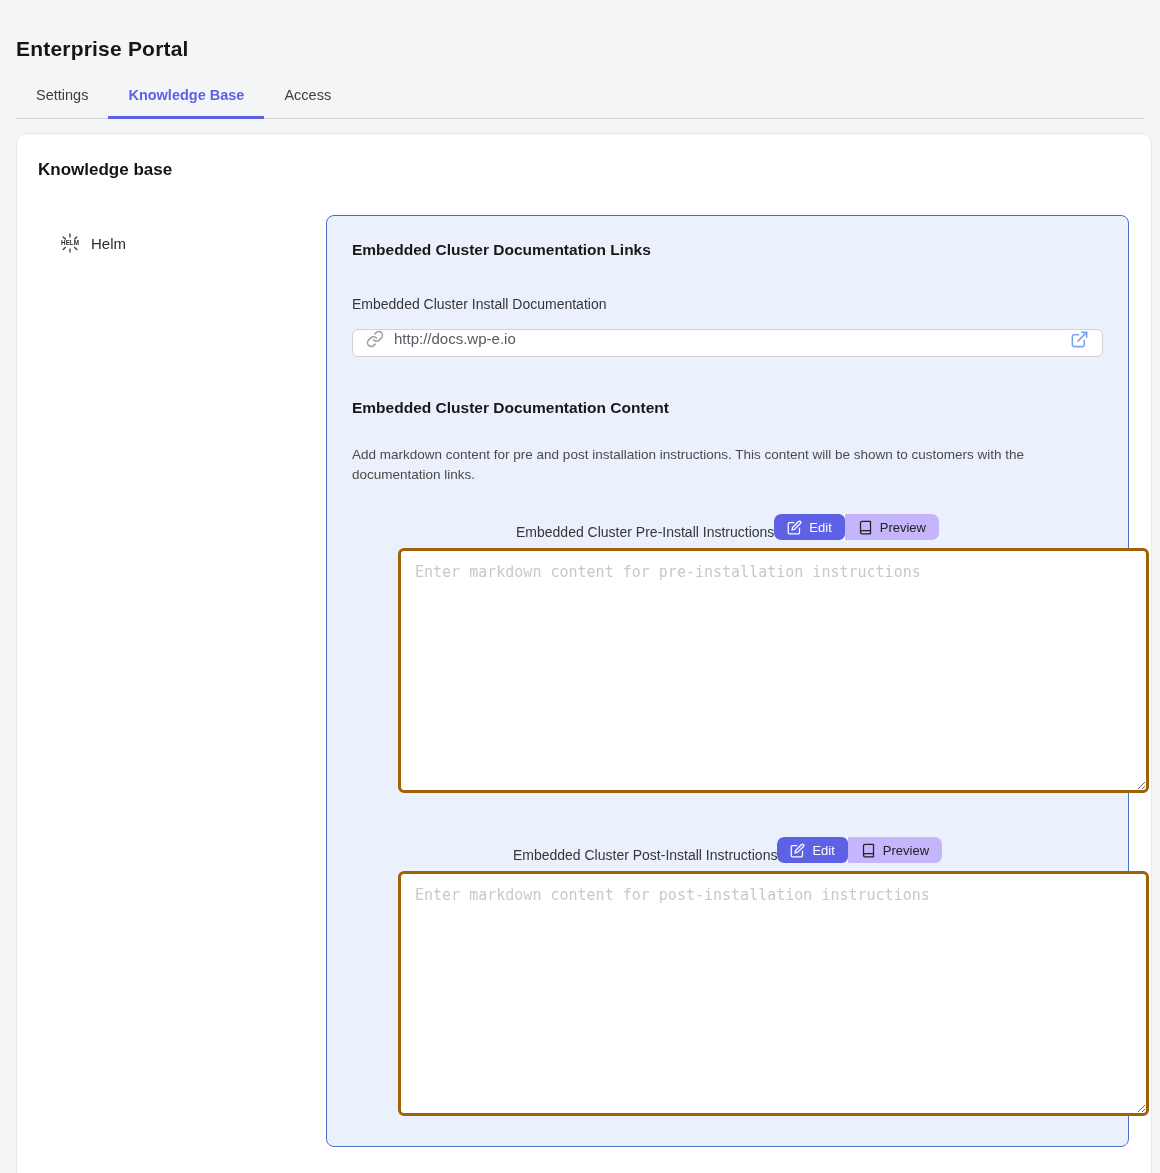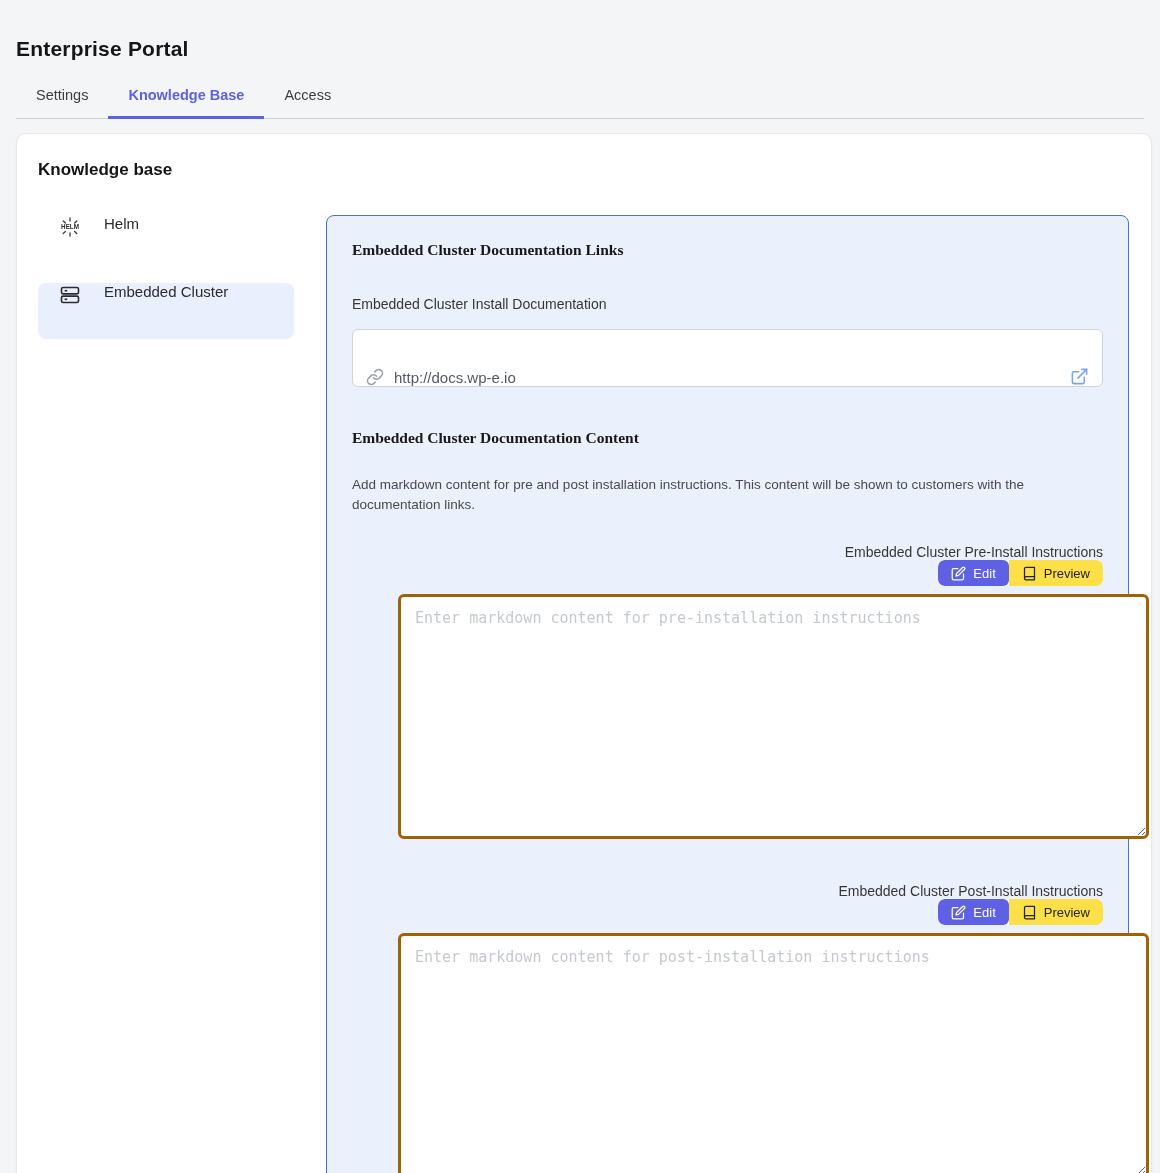--- a/index.html
+++ b/index.html
@@ -44,82 +44,82 @@
     box-shadow: 0 1px 3px rgba(0,0,0,.04);
   }
   .card-title { font-size: 17px; font-weight: 700; color: #141414; margin-top: 6px; }
   .card-desc { font-size: 13.8px; color: #4a4a4a; margin-top: 11px; }
 
   .content-row { display: flex; margin-top: 35px; align-items: flex-start; }
 
   
   .side-nav { width: 256px; flex: 0 0 256px; margin-right: 32px; display: flex; flex-direction: column; gap: 12px; }
   .nav-item {
-    display: flex; gap: 22px;
+    display: flex; align-items: center; gap: 9px;
     height: 56px; padding: 0 20px;
     border-radius: 8px; cursor: pointer;
     font-size: 15px; color: #2b2b2b;
   }
   .nav-item.active { background: #e9effc; font-weight: 500; }
   .nav-icon { width: 24px; height: 24px; display: inline-flex; align-items: center; justify-content: center; flex: 0 0 24px; }
 
   
   .panel {
     flex: 1 1 auto;
     background: #ebf1fc;
     border: 1px solid #4a72c4;
     border-radius: 8px;
     padding: 25px 25px 26px 25px;
     min-height: 839px;
   }
   .panel-h {
-    font-size: 15.5px; font-weight: 700; color: #181818; font-family: Liberation Serif, serif;
+    font-size: 15.5px; font-weight: 700; color: #181818;
   }
   .field-label { font-size: 14px; color: #363636; }
   .panel .field-label.install-doc { margin-top: 37px; }
 
   .url-input-wrap {
     margin-top: 17px;
-    height: 58px;
+    height: 28px;
     background: #fff;
     border: 1px solid #cfd4d9;
     border-radius: 6px;
-    display: flex; align-items: flex-end;
+    display: flex; align-items: flex-start;
     padding: 0 13px;
     gap: 10px;
   }
   .url-input {
     flex: 1 1 auto; border: none; outline: none;
     font-size: 15px; color: #545a60;
     font-family: "Liberation Sans", "DejaVu Sans", sans-serif;
     background: transparent;
   }
   .icon-btn { display: inline-flex; cursor: pointer; }
 
   .content-h { margin-top: 42px; }
   .content-desc { font-size: 13.5px; line-height: 20px; color: #4a4a4a; margin-top: 28px; }
 
   .label-row {
     margin-top: 29px;
-    display: flex; align-items: flex-end; justify-content: center; flex-direction: column;
+    display: flex; align-items: flex-end; justify-content: center;
   }
   .label-row.second { margin-top: 40px; }
   .toggle-group {
     display: flex; align-items: stretch;
     background: #ffffff; border-radius: 7px;
     overflow: hidden;
   }
   .toggle-btn {
     display: inline-flex; align-items: center; gap: 7px;
     border: none; cursor: pointer;
     font-family: "Liberation Sans", "DejaVu Sans", sans-serif;
     font-size: 13px;
     padding: 5px 13px;
     height: 26px;
-    background: #fde047; color: #232323;
+    background: #c4b5fd; color: #232323;
   }
   .toggle-btn.edit {
     background: #5e61e4; color: #ffffff;
     border-radius: 6px;
   }
   .textarea {
     margin-top: 8px;
     width: 100%;
     height: 245px;
     background: #fff;
@@ -172,31 +172,20 @@
             <line x1="12" y1="3" x2="12" y2="6"></line>
             <line x1="5.2" y1="6" x2="7.4" y2="8"></line>
             <line x1="18.8" y1="6" x2="16.6" y2="8"></line>
             <line x1="12" y1="21" x2="12" y2="18"></line>
             <line x1="5.2" y1="18.5" x2="7.4" y2="16.5"></line>
             <line x1="18.8" y1="18.5" x2="16.6" y2="16.5"></line>
             <text x="12" y="14.3" text-anchor="middle" font-size="6.3" font-weight="bold" stroke="none" fill="#2c2c2c" font-family="Liberation Sans, sans-serif">HELM</text>
           </svg>
         </span>
         <span>Helm</span>
-      </div>
-      <div class="nav-item active">
-        <span class="nav-icon">
-          <svg width="24" height="24" viewBox="0 0 24 24" fill="none" stroke="#2c2c2c" stroke-width="1.6">
-            <rect x="3.5" y="4.5" width="17" height="6.4" rx="1.6"></rect>
-            <rect x="3.5" y="13.1" width="17" height="6.4" rx="1.6"></rect>
-            <rect x="6.6" y="6.9" width="2.6" height="1.6" fill="#2c2c2c" stroke="none"></rect>
-            <rect x="6.6" y="15.5" width="2.6" height="1.6" fill="#2c2c2c" stroke="none"></rect>
-          </svg>
-        </span>
-        <span>Embedded Cluster</span>
       </div>
     </div>
 
     <div class="panel">
       <h3 class="panel-h">Embedded Cluster Documentation Links</h3>
 
       <div class="field-label install-doc">Embedded Cluster Install Documentation</div>
 
       <div class="url-input-wrap">
         <span>

